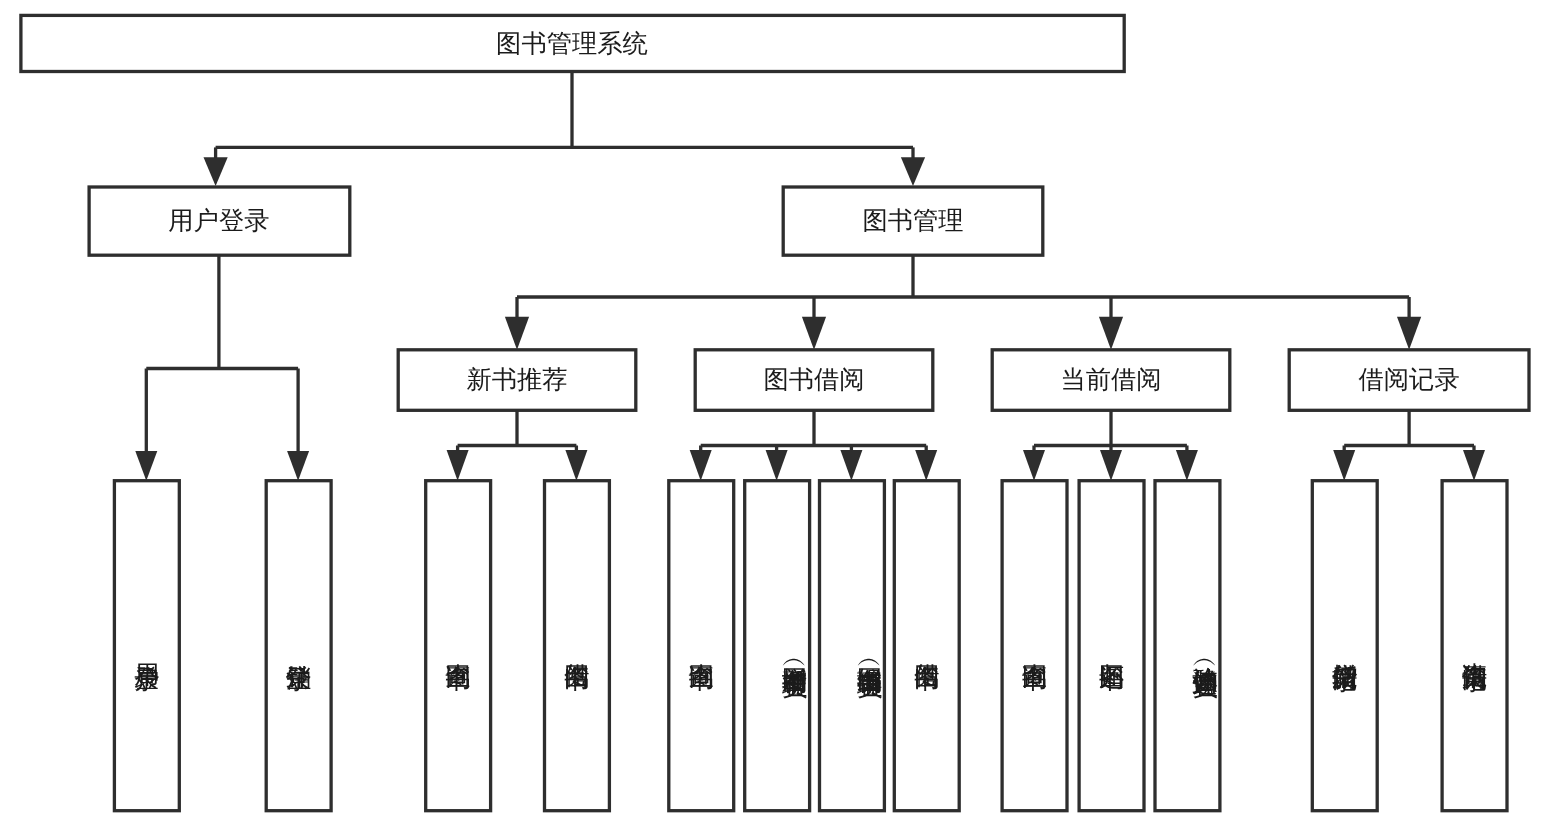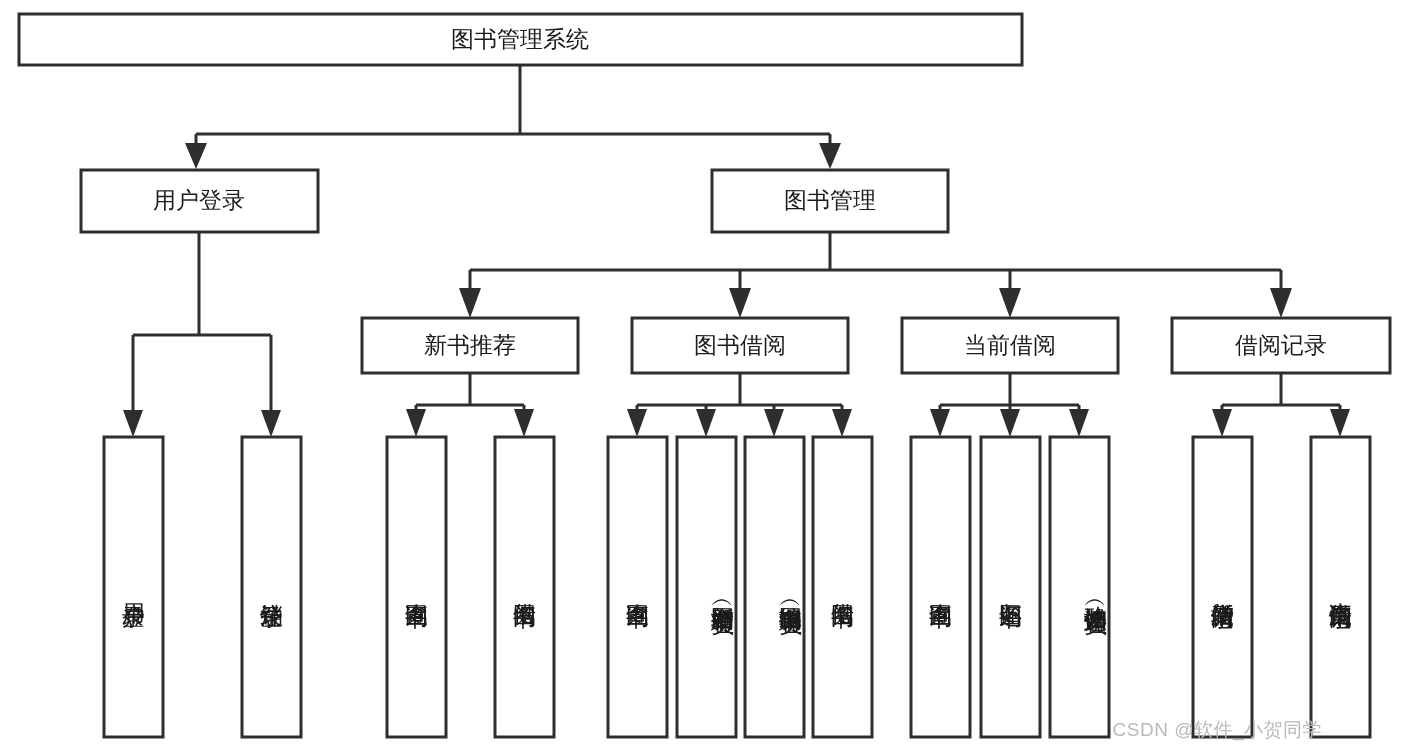--- a/index.html
+++ b/index.html
@@ -201,14 +201,13 @@
   <div class="leaf-label" style="left:745px; top:447px; width:59px; height:290px;">编辑图书（管理员）</div>
   <div class="leaf-label center-v" style="left:813px; top:437px; width:59px; height:300px;">借阅图书</div>
 
   <div class="leaf-label center-v" style="left:911px; top:437px; width:59px; height:300px;">查询图书</div>
   <div class="leaf-label center-v" style="left:981px; top:437px; width:59px; height:300px;">归还图书</div>
   <div class="leaf-label" style="left:1050px; top:447px; width:59px; height:290px;">确认归还（管理员）</div>
 
   <div class="leaf-label center-v" style="left:1193px; top:437px; width:59px; height:300px;">新增借阅记录</div>
   <div class="leaf-label center-v" style="left:1311px; top:437px; width:59px; height:300px;">查询借阅记录</div>
 
-  <div class="watermark">CSDN @软件_小贺同学</div>
 </div>
 
 </body></html>

